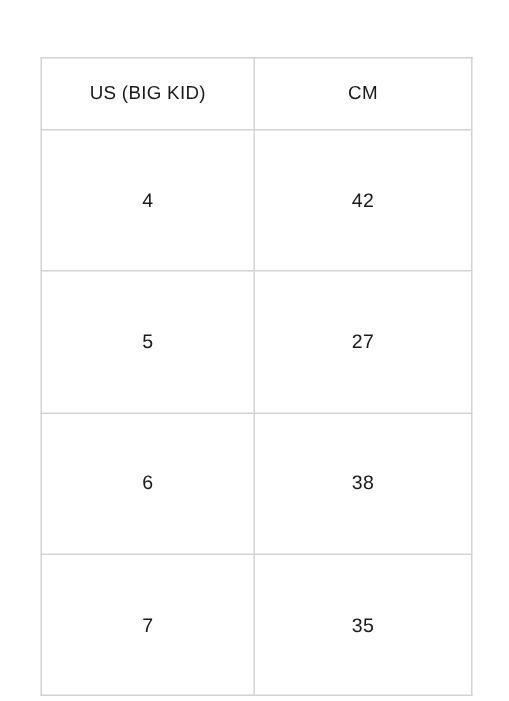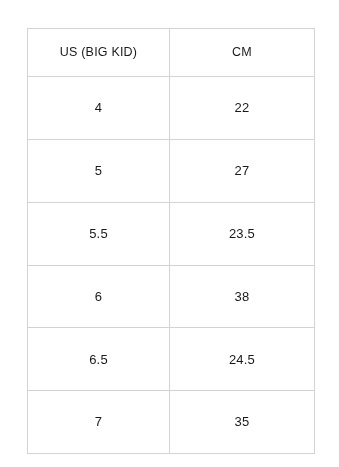--- a/index.html
+++ b/index.html
@@ -11,21 +11,21 @@
     width: 339px;
     height: 467px;
     background: #ffffff;
     font-family: "Liberation Sans", sans-serif;
     overflow: hidden;
   }
 
   #size-chart-wrapper {
     position: absolute;
     left: 27px;
-    top: 28px;
+    top: 38px;
     width: 287px;
     height: 426px;
   }
 
   table.size-table {
     width: 287px;
     height: 426px;
     border-collapse: collapse;
     table-layout: fixed;
     background: #ffffff;
@@ -64,37 +64,29 @@
     </colgroup>
     <thead>
       <tr>
         <th>US (BIG KID)</th>
         <th>CM</th>
       </tr>
     </thead>
     <tbody id="table-body">
         <tr>
           <td>4</td>
-          <td>22</td>
+          <td>42</td>
         </tr>
         <tr>
           <td>5</td>
           <td>27</td>
         </tr>
         <tr>
-          <td>5.5</td>
-          <td>23.5</td>
-        </tr>
-        <tr>
           <td>6</td>
           <td>38</td>
-        </tr>
-        <tr>
-          <td>6.5</td>
-          <td>24.5</td>
         </tr>
         <tr>
           <td>7</td>
           <td>35</td>
         </tr>
       </tbody>
   </table>
 </div>
 
 </body></html>

